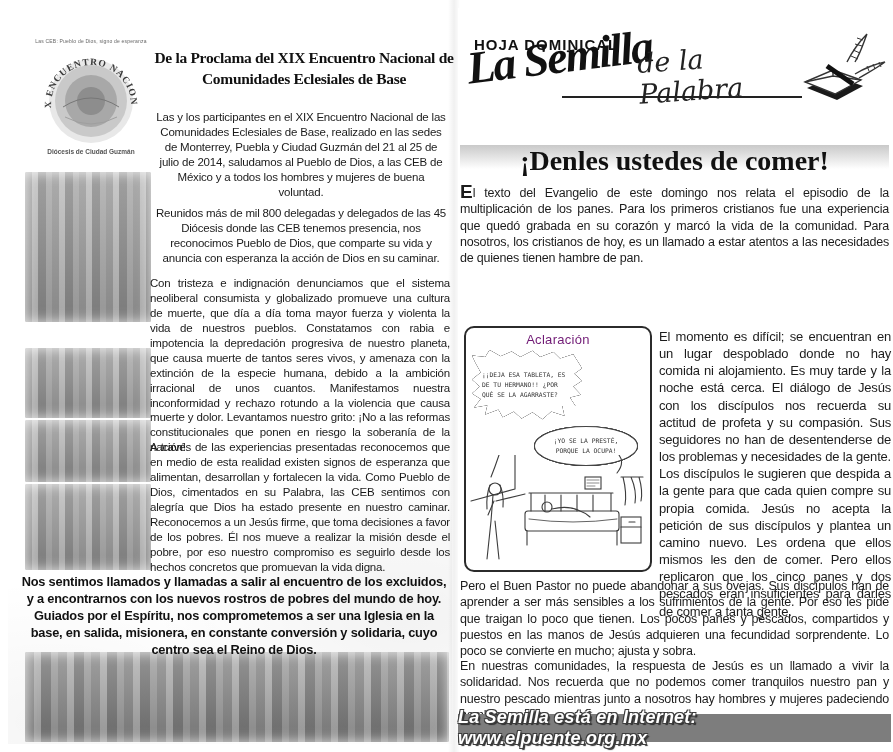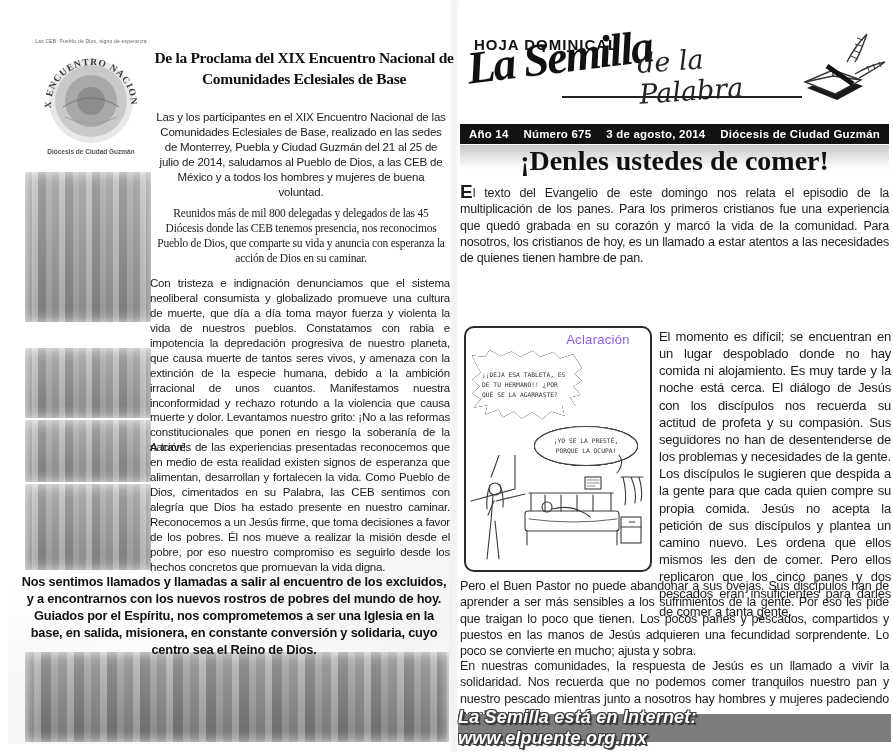--- a/index.html
+++ b/index.html
@@ -88,21 +88,21 @@
   .rp-p3{top:570px;}
   .rp-p4{top:650px;}
   .dropcap{font-size:19px;font-weight:bold;line-height:1;vertical-align:-1px;letter-spacing:0;}
   .rp-col{position:absolute;left:201px;top:320px;width:232px;font-size:13px;line-height:1.32;
     letter-spacing:-.2px;text-align:justify;}
 
   
   .cartoon{position:absolute;left:6px;top:318px;width:188px;height:246px;background:#fff;
     border:2px solid #2b2b2b;border-radius:10px;box-sizing:border-box;}
   .cartoon-title{position:absolute;left:0;top:4px;width:100%;text-align:center;
-    font-size:13px;color:#8b5cf6;letter-spacing:.3px;padding-left:40px;}
+    font-size:13px;color:#701a75;letter-spacing:.3px;}
   .bubble-wrap{position:absolute;filter:drop-shadow(0 0 .7px #333) drop-shadow(0 0 .7px #333);}
   .bw-mom{left:6px;top:22px;width:110px;height:70px;}
   .bw-kid{left:68px;top:98px;width:104px;height:40px;}
   .bubble{width:100%;height:100%;background:#fff;box-sizing:border-box;
     font-family:"DejaVu Sans Mono",monospace;color:#333;text-transform:uppercase;
     display:flex;align-items:center;}
   .bubble-spiky{font-size:6.3px;line-height:1.55;padding:8px 10px;
     clip-path:polygon(3% 18%,0% 8%,12% 10%,16% 0%,26% 9%,36% 2%,44% 10%,55% 1%,62% 10%,74% 3%,80% 12%,92% 6%,96% 16%,100% 26%,93% 34%,100% 44%,92% 52%,99% 64%,89% 68%,94% 80%,82% 80%,84% 94%,72% 88%,64% 99%,55% 89%,45% 98%,38% 88%,28% 96%,24% 85%,12% 92%,14% 79%,2% 82%,8% 70%,0% 62%,7% 52%,0% 42%,8% 32%);}
   .bubble-oval{font-size:6.3px;line-height:1.55;padding:6px 12px;text-align:center;
     border:1px solid #444;border-radius:50%;}
@@ -140,21 +140,21 @@
   </div>
 
   <div class="photo ph-1"></div>
   <div class="photo ph-2"></div>
   <div class="photo ph-3"></div>
   <div class="photo ph-4"></div>
   <div class="photo ph-wide"></div>
 
   <h1 class="lp-title serif" style="margin:8px;">De la Proclama del XIX Encuentro Nacional de Comunidades Eclesiales de Base</h1>
   <p class="para cent lp-p lp-p1" style="margin:0;">Las y los participantes en el XIX Encuentro Nacional de las Comunidades Eclesiales de Base, realizado en las sedes de Monterrey, Puebla y Ciudad Guzmán del 21 al 25 de julio de 2014, saludamos al Pueblo de Dios, a las CEB de México y a todos los hombres y mujeres de buena voluntad.</p>
-  <p class="para cent lp-p lp-p2" style="margin:0;font-family:Liberation Serif, serif;">Reunidos más de mil 800 delegadas y delegados de las 45 Diócesis donde las CEB tenemos presencia, nos reconocimos Pueblo de Dios, que comparte su vida y anuncia con esperanza la acción de Dios en su caminar.</p>
+  <p class="para cent lp-p lp-p2" style="margin:0;">Reunidos más de mil 800 delegadas y delegados de las 45 Diócesis donde las CEB tenemos presencia, nos reconocimos Pueblo de Dios, que comparte su vida y anuncia con esperanza la acción de Dios en su caminar.</p>
   <p class="para just lp-p lp-p3" style="margin:0;">Con tristeza e indignación denunciamos que el sistema neoliberal consumista y globalizado promueve una cultura de muerte, que día a día toma mayor fuerza y violenta la vida de nuestros pueblos. Constatamos con rabia e impotencia la depredación progresiva de nuestro planeta, que causa muerte de tantos seres vivos, y amenaza con la extinción de la especie humana, debido a la ambición irracional de unos cuantos. Manifestamos nuestra inconformidad y rechazo rotundo a la violencia que causa muerte y dolor. Levantamos nuestro grito: ¡No a las reformas constitucionales que ponen en riesgo la soberanía de la nación!</p>
   <p class="para just lp-p lp-p4" style="margin:0;">A través de las experiencias presentadas reconocemos que en medio de esta realidad existen signos de esperanza que alimentan, desarrollan y fortalecen la vida. Como Pueblo de Dios, cimentados en su Palabra, las CEB sentimos con alegría que Dios ha estado presente en nuestro caminar. Reconocemos a un Jesús firme, que toma decisiones a favor de los pobres. Él nos mueve a realizar la misión desde el pobre, por eso nuestro compromiso es seguirlo desde los hechos concretos que promuevan la vida digna.</p>
   <p class="lp-conclusion" style="margin:0;">Nos sentimos llamados y llamadas a salir al encuentro de los excluidos, y a encontrarnos con los nuevos rostros de pobres del mundo de hoy. Guiados por el Espíritu, nos comprometemos a ser una Iglesia en la base, en salida, misionera, en constante conversión y solidaria, cuyo centro sea el Reino de Dios.</p>
 </div>
 
 <div class="gutter"></div>
 
 <div class="page page-right">
 
   <div class="mast">
@@ -169,26 +169,20 @@
         <path d="M30,44 L56,62" stroke-width="5" stroke="#111"></path>
         <path d="M50,40 C56,28 62,20 70,12 M70,12 C66,22 64,30 58,40" fill="#eee"></path>
         <path d="M60,16 l6,2 M58,22 l7,2 M56,28 l7,3 M54,34 l7,3" stroke-width="1"></path>
         <path d="M58,52 C68,46 78,42 88,40 M88,40 C80,46 72,50 62,56" fill="#eee"></path>
         <path d="M70,44 l2,5 M76,42 l2,5 M82,40 l2,5" stroke-width="1"></path>
       </g>
     </svg>
     <div class="mast-rule"></div>
   </div>
 
-  <div class="infobar">
-    <span>Año 14</span>
-    <span>Número 675</span>
-    <span>3 de agosto, 2014</span>
-    <span>Diócesis de Ciudad Guzmán</span>
-  </div>
 
   <div class="headline">¡Denles ustedes de comer!</div>
 
   <p class="rp-p rp-p1 just" style="margin:0;"><span class="dropcap">E</span><span>l texto del Evangelio de este domingo nos relata el episodio de la multiplicación de los panes. Para los primeros cristianos fue una experiencia que quedó grabada en su corazón y marcó la vida de la comunidad. Para nosotros, los cristianos de hoy, es un llamado a estar atentos a las necesidades de quienes tienen hambre de pan.</span></p>
 
   <div class="cartoon">
     <div class="cartoon-title">Aclaración</div>
     <div class="bubble-wrap bw-mom">
       <div class="bubble bubble-spiky">¡¡Deja esa tableta, es de tu hermano!! ¿Por qué se la agarraste?</div>
     </div>

